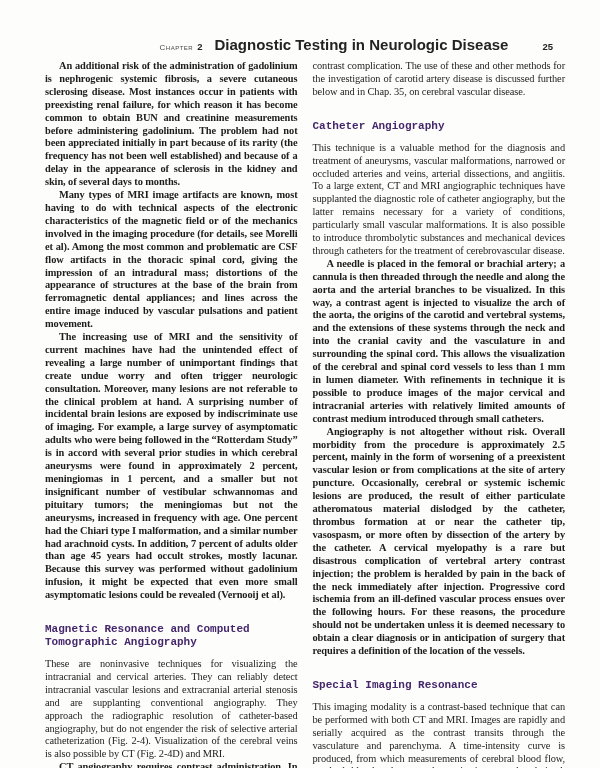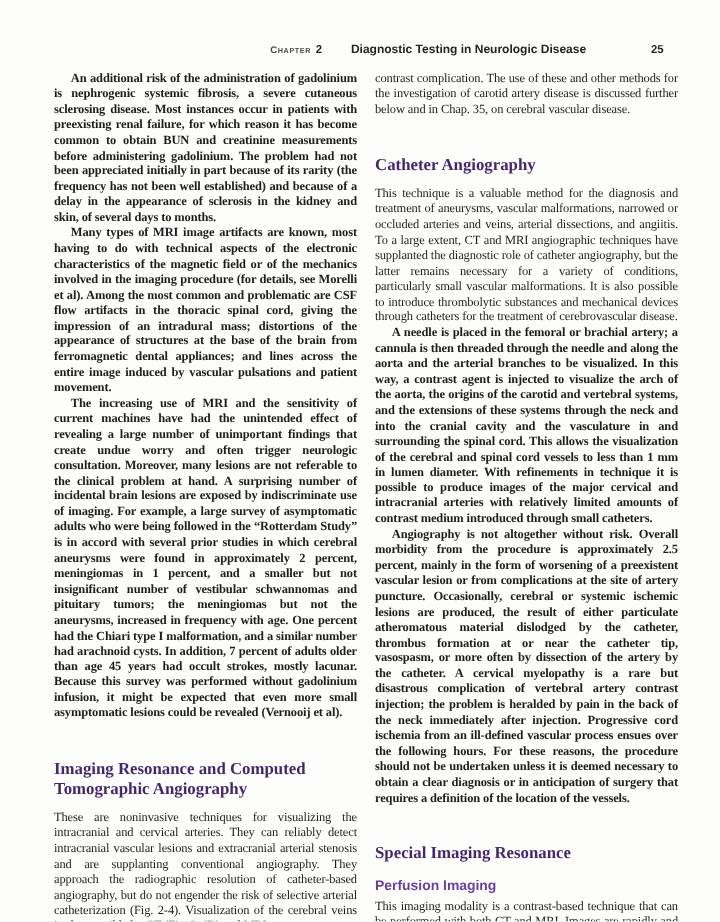--- a/index.html
+++ b/index.html
@@ -20,60 +20,60 @@
     justify-content:flex-end;
     align-items:baseline;
     font-family:"Liberation Sans", sans-serif;
     color:var(--header-color,#232323);
   }
   .chapter-label {
     font-variant:small-caps;
     font-size:8px;
     letter-spacing:0.5px;
     color:#4a4a4a;
-    font-weight:bold;
+    font-weight:normal;
   }
   .chapter-number {
     font-size:9.5px;
     font-weight:bold;
     margin-left:4px;
   }
   .chapter-title {
-    font-size:10px;
+    font-size:15px;
     font-weight:bold;
-    margin-left:24px;
+    margin-left:12px;
   }
   .page-number {
     font-size:9.5px;
     font-weight:bold;
-    margin-left:54px;
+    margin-left:34px;
   }
   .columns {
     position:absolute;
     top:60px; left:45px;
     width:520px;
     display:flex;
     gap:15px;
   }
   .col { flex:1; min-width:0; }
   .col p {
     margin:0;
     font-size:10.4px;
     line-height:12.9px;
     text-align:justify;
     letter-spacing:-0.1px;
   }
   .col p.indent { text-indent:14px;font-weight:bold; }
   h2.section-heading {
-    font-family:Liberation Serif, serif;
-    font-size:14px;
+    font-family:Liberation Mono, monospace;
+    font-size:11px;
     line-height:1.18;
     font-weight:bold;
     color:var(--heading-color,#45276b);
-    margin:32px 0 9px 0;
+    margin:21px 0 9px 0;
   }
   h3.subsection-heading {
     font-family:"Liberation Sans", sans-serif;
     font-size:11.6px;
     line-height:1.15;
     font-weight:bold;
     color:var(--subheading-color,#6d3d9e);
     margin:11px 0 5px 0;
   }
 </style>
@@ -88,30 +88,29 @@
     <span class="chapter-title">Diagnostic Testing in Neurologic Disease</span>
     <span class="page-number">25</span>
   </div>
 
   <div class="columns">
 
     <div class="col">
       <p class="indent">An additional risk of the administration of gadolinium is nephrogenic systemic fibrosis, a severe cutaneous sclerosing disease. Most instances occur in patients with preexisting renal failure, for which reason it has become common to obtain BUN and creatinine measurements before administering gadolinium. The problem had not been appreciated initially in part because of its rarity (the frequency has not been well established) and because of a delay in the appearance of sclerosis in the kidney and skin, of several days to months.</p>
       <p class="indent">Many types of MRI image artifacts are known, most having to do with technical aspects of the electronic characteristics of the magnetic field or of the mechanics involved in the imaging procedure (for details, see Morelli et al). Among the most common and problematic are CSF flow artifacts in the thoracic spinal cord, giving the impression of an intradural mass; distortions of the appearance of structures at the base of the brain from ferromagnetic dental appliances; and lines across the entire image induced by vascular pulsations and patient movement.</p>
       <p class="indent">The increasing use of MRI and the sensitivity of current machines have had the unintended effect of revealing a large number of unimportant findings that create undue worry and often trigger neurologic consultation. Moreover, many lesions are not referable to the clinical problem at hand. A surprising number of incidental brain lesions are exposed by indiscriminate use of imaging. For example, a large survey of asymptomatic adults who were being followed in the “Rotterdam Study” is in accord with several prior studies in which cerebral aneurysms were found in approximately 2 percent, meningiomas in 1 percent, and a smaller but not insignificant number of vestibular schwannomas and pituitary tumors; the meningiomas but not the aneurysms, increased in frequency with age. One percent had the Chiari type I malformation, and a similar number had arachnoid cysts. In addition, 7 percent of adults older than age 45 years had occult strokes, mostly lacunar. Because this survey was performed without gadolinium infusion, it might be expected that even more small asymptomatic lesions could be revealed (Vernooij et al).</p>
-      <h2 class="section-heading">Imaging Resonance and Computed Tomographic Angiography</h2>
+      <h2 class="section-heading">Magnetic Resonance and Computed Tomographic Angiography</h2>
       <p>These are noninvasive techniques for visualizing the intracranial and cervical arteries. They can reliably detect intracranial vascular lesions and extracranial arterial stenosis and are supplanting conventional angiography. They approach the radiographic resolution of catheter-based angiography, but do not engender the risk of selective arterial catheterization (Fig. 2-4). Visualization of the cerebral veins is also possible by CT (Fig. 2-4D) and MRI.</p>
       <p class="indent">CT angiography requires contrast administration. In comparison, MR angiography can be performed without contrast, using the “time-of-flight” technique. This data can be reconstructed into an image that reflects flow-related enhancement. The signal obtained from time-of-flight MRA represents flow through the lumen of a vessel, rather than the configuration as obtained by</p>
     </div>
 
     <div class="col">
       <p>contrast complication. The use of these and other methods for the investigation of carotid artery disease is discussed further below and in Chap. 35, on cerebral vascular disease.</p>
       <h2 class="section-heading">Catheter Angiography</h2>
       <p>This technique is a valuable method for the diagnosis and treatment of aneurysms, vascular malformations, narrowed or occluded arteries and veins, arterial dissections, and angiitis. To a large extent, CT and MRI angiographic techniques have supplanted the diagnostic role of catheter angiography, but the latter remains necessary for a variety of conditions, particularly small vascular malformations. It is also possible to introduce thrombolytic substances and mechanical devices through catheters for the treatment of cerebrovascular disease.</p>
       <p class="indent">A needle is placed in the femoral or brachial artery; a cannula is then threaded through the needle and along the aorta and the arterial branches to be visualized. In this way, a contrast agent is injected to visualize the arch of the aorta, the origins of the carotid and vertebral systems, and the extensions of these systems through the neck and into the cranial cavity and the vasculature in and surrounding the spinal cord. This allows the visualization of the cerebral and spinal cord vessels to less than 1 mm in lumen diameter. With refinements in technique it is possible to produce images of the major cervical and intracranial arteries with relatively limited amounts of contrast medium introduced through small catheters.</p>
       <p class="indent">Angiography is not altogether without risk. Overall morbidity from the procedure is approximately 2.5 percent, mainly in the form of worsening of a preexistent vascular lesion or from complications at the site of artery puncture. Occasionally, cerebral or systemic ischemic lesions are produced, the result of either particulate atheromatous material dislodged by the catheter, thrombus formation at or near the catheter tip, vasospasm, or more often by dissection of the artery by the catheter. A cervical myelopathy is a rare but disastrous complication of vertebral artery contrast injection; the problem is heralded by pain in the back of the neck immediately after injection. Progressive cord ischemia from an ill-defined vascular process ensues over the following hours. For these reasons, the procedure should not be undertaken unless it is deemed necessary to obtain a clear diagnosis or in anticipation of surgery that requires a definition of the location of the vessels.</p>
       <h2 class="section-heading">Special Imaging Resonance</h2>
-      <h3 class="subsection-heading">Perfusion Imaging</h3>
       <p>This imaging modality is a contrast-based technique that can be performed with both CT and MRI. Images are rapidly and serially acquired as the contrast transits through the vasculature and parenchyma. A time-intensity curve is produced, from which measurements of cerebral blood flow, cerebral blood volume, and transit time can be derived. Perfusion imaging has provided a means of</p>
     </div>
 
   </div>
 </div>
 
 </body></html>

